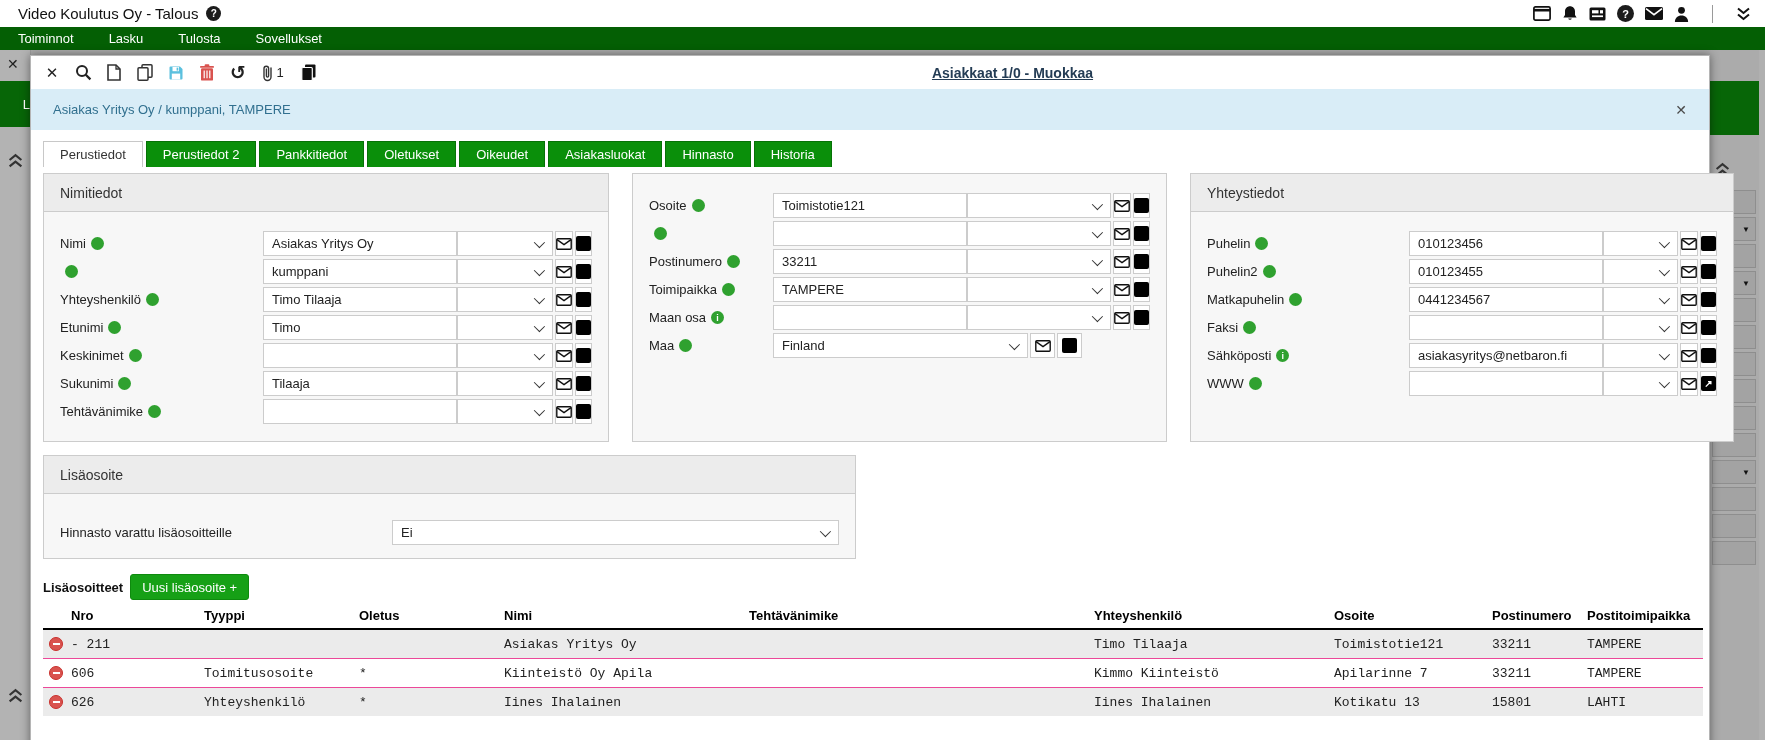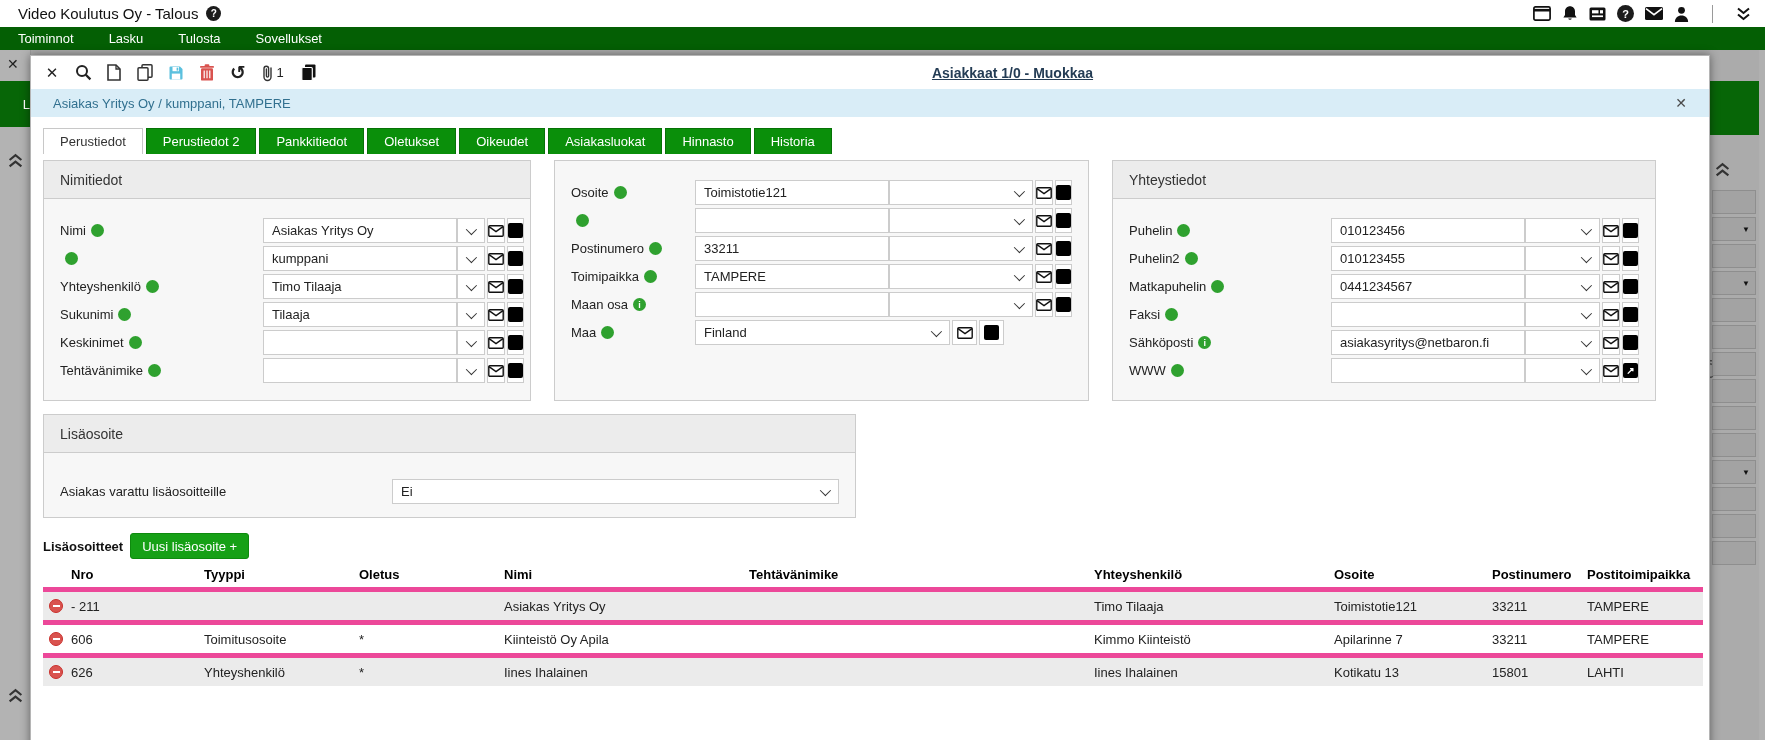--- a/index.html
+++ b/index.html
@@ -33,33 +33,33 @@
   .bg-copy{position:absolute;left:1701px;}
   
   .modal{position:absolute;left:30px;top:5px;width:1678px;height:700px;background:#fff;
          border:1px solid #b5b5b5;box-shadow:0 0 9px rgba(0,0,0,.45);z-index:10;}
   .m-toolbar{height:33px;display:flex;align-items:center;padding:0 10px 0 8px;}
   .ticon{min-width:26px;height:26px;display:flex;align-items:center;justify-content:center;cursor:pointer;margin-right:5px;}
   .t-x{font-size:15px;font-weight:700;color:#222;}
   .t-undo{font-size:19px;font-weight:700;color:#222;line-height:1;}
   .clip-count{font-size:13px;color:#222;margin-left:3px;}
   .m-title{flex:1;text-align:center;font-weight:700;color:var(--title_text);font-size:14px;text-decoration:underline;}
-  .m-banner{height:28px;background:var(--banner_bg);display:flex;align-items:center;padding:0 22px;
+  .m-banner{height:41px;background:var(--banner_bg);display:flex;align-items:center;padding:0 22px;
             color:var(--banner_text);font-size:13px;}
   .banner-close{margin-left:auto;color:#4a4a4a;font-weight:700;font-size:14px;cursor:pointer;}
   .m-content{padding:11px 10px 0 12px;}
   
   .tabs{display:flex;margin-bottom:6px;}
   .tab{height:26px;line-height:25px;padding:0 16px;font-size:13px;margin-right:3px;background:var(--tab_green);
        color:#fff;border:1px solid #067206;border-bottom:none;cursor:pointer;box-sizing:border-box;}
   .tab.active{background:#fff;color:#333;border:1px solid #c8c8c8;border-bottom:none;}
   
   .fs-grid{display:flex;gap:23px;}
   .fieldset{border:1px solid #ccc;background:var(--fieldset_bg);box-sizing:border-box;}
-  .fs-nimi{width:488px;} .fs-osoite{width:535px;} .fs-yhteys{width:544px;}
+  .fs-nimi{width:566px;} .fs-osoite{width:535px;} .fs-yhteys{width:544px;}
   .fs-head{background:var(--header_bg);border-bottom:1px solid #ccc;height:37px;display:flex;align-items:center;
            padding:0 16px;font-size:14px;color:#333;}
   .fs-body{padding:19px 16px 14px;}
   .frow{display:flex;align-items:center;height:25px;margin-bottom:3px;}
   .flabel{font-size:13px;color:#222;display:flex;align-items:center;gap:5px;flex-shrink:0;}
   .fs-nimi .flabel{width:203px;} .fs-osoite .flabel{width:124px;} .fs-yhteys .flabel{width:202px;}
   .finput{height:25px;border:1px solid #ccc;background:#fff;padding:0 8px;font-size:13px;color:#222;
           font-family:inherit;box-sizing:border-box;}
   .fs-nimi .finput{width:232px;} .fs-osoite .finput{width:255px;} .fs-yhteys .finput{width:306px;}
   .fs-yhteys .finput.short{width:279px;}
@@ -83,21 +83,21 @@
   
   .addr-head{display:flex;align-items:center;margin-top:15px;gap:7px;}
   .addr-label{font-weight:700;font-size:13px;color:#111;}
   .btn-add{background:var(--button_green);border:1px solid #0e8a0e;color:#fff;font-size:13px;height:26px;
            padding:0 11px;border-radius:3px;display:flex;align-items:center;cursor:pointer;font-family:inherit;}
   .addr-table{border-collapse:collapse;margin-top:3px;table-layout:fixed;width:1660px;}
   .addr-table th{font-weight:700;text-align:left;padding:5px 6px;border-bottom:2px solid #000;font-size:13px;color:#000;
                  overflow:hidden;white-space:nowrap;}
   .addr-table td{padding:0 6px;font-size:13px;height:28px;overflow:hidden;white-space:nowrap;}
   .addr-table tr.shade td{background:var(--row_shade);}
-  .addr-table tbody tr{border-top:5px solid #ec4899;}
+  .addr-table tbody tr{border-top:1px solid #ec4899;font-family:Liberation Mono, monospace;}
   .del-dot{width:14px;height:14px;border-radius:50%;background:var(--danger_red);border:1px solid #c9302c;
            display:flex;align-items:center;justify-content:center;cursor:pointer;box-sizing:border-box;}
   .del-dot::after{content:"";width:7px;height:2px;background:#fff;}
 </style>
 </head>
 <body>
 
 <div class="topbar">
   <div class="topbar-title">
     <span>Video Koulutus Oy - Talous</span>
@@ -340,44 +340,64 @@
                     <rect x="0.8" y="0.8" width="14.4" height="10.4" rx="1" fill="none" stroke="#111" stroke-width="1.4"></rect>
                     <path d="M1 1.6l7 5 7-5" fill="none" stroke="#111" stroke-width="1.4"></path>
                   </svg>
     </button>
     <button class="sq-btn btn-www" hidden="">
       <span class="www-glyph"></span>
     </button>
   </div>
               <div class="frow">
     <label class="flabel">
+      <span class="flabel-text">Etunimi</span>
+      <span class="info-dot" hidden=""></span>
+    </label>
+    <input class="finput" value="Timo" style="">
+    <div class="f-select" hidden="">
+      <span class="sel-val"></span>
+      <i class="chev"></i>
+    </div>
+    <button class="sq-btn btn-mail" hidden="">
+      <svg width="16" height="12" viewBox="0 0 16 12">
+                    <rect x="0.8" y="0.8" width="14.4" height="10.4" rx="1" fill="none" stroke="#111" stroke-width="1.4"></rect>
+                    <path d="M1 1.6l7 5 7-5" fill="none" stroke="#111" stroke-width="1.4"></path>
+                  </svg>
+    </button>
+    <button class="sq-btn btn-www" hidden="">
+      <span class="www-glyph"></span>
+    </button>
+  </div>
+              <div class="frow">
+    <label class="flabel">
+      <span class="flabel-text">Keskinimet</span>
+      <span class="info-dot" hidden=""></span>
+    </label>
+    <input class="finput" style="">
+    <div class="f-select" hidden="">
+      <span class="sel-val"></span>
+      <i class="chev"></i>
+    </div>
+    <button class="sq-btn btn-mail" hidden="">
+      <svg width="16" height="12" viewBox="0 0 16 12">
+                    <rect x="0.8" y="0.8" width="14.4" height="10.4" rx="1" fill="none" stroke="#111" stroke-width="1.4"></rect>
+                    <path d="M1 1.6l7 5 7-5" fill="none" stroke="#111" stroke-width="1.4"></path>
+                  </svg>
+    </button>
+    <button class="sq-btn btn-www" hidden="">
+      <span class="www-glyph"></span>
+    </button>
+  </div>
+              <div class="frow">
+    <label class="flabel">
       <span class="flabel-text">Sukunimi</span>
       <span class="info-dot" hidden=""></span>
     </label>
     <input class="finput" value="Tilaaja" style="">
-    <div class="f-select" hidden="">
-      <span class="sel-val"></span>
-      <i class="chev"></i>
-    </div>
-    <button class="sq-btn btn-mail" hidden="">
-      <svg width="16" height="12" viewBox="0 0 16 12">
-                    <rect x="0.8" y="0.8" width="14.4" height="10.4" rx="1" fill="none" stroke="#111" stroke-width="1.4"></rect>
-                    <path d="M1 1.6l7 5 7-5" fill="none" stroke="#111" stroke-width="1.4"></path>
-                  </svg>
-    </button>
-    <button class="sq-btn btn-www" hidden="">
-      <span class="www-glyph"></span>
-    </button>
-  </div>
-              <div class="frow">
-    <label class="flabel">
-      <span class="flabel-text">Keskinimet</span>
-      <span class="info-dot" hidden=""></span>
-    </label>
-    <input class="finput" style="">
     <div class="f-select" hidden="">
       <span class="sel-val"></span>
       <i class="chev"></i>
     </div>
     <button class="sq-btn btn-mail" hidden="">
       <svg width="16" height="12" viewBox="0 0 16 12">
                     <rect x="0.8" y="0.8" width="14.4" height="10.4" rx="1" fill="none" stroke="#111" stroke-width="1.4"></rect>
                     <path d="M1 1.6l7 5 7-5" fill="none" stroke="#111" stroke-width="1.4"></path>
                   </svg>
     </button>
@@ -655,21 +675,21 @@
     </button>
   </div>
             </div>
         </div>
       </div>
 
       <div class="fieldset fs-lisa">
         <div class="fs-head">Lisäosoite</div>
         <div class="fs-body">
           <div class="frow">
-            <label class="flabel l-label">Asiakas varattu lisäosoitteille</label>
+            <label class="flabel l-label">Hinnasto varattu lisäosoitteille</label>
             <div class="f-select l-select">
               <span class="sel-val">Ei</span>
               <i class="chev"></i>
             </div>
           </div>
         </div>
       </div>
 
       <div class="addr-head">
         <span class="addr-label">Lisäosoitteet</span>

